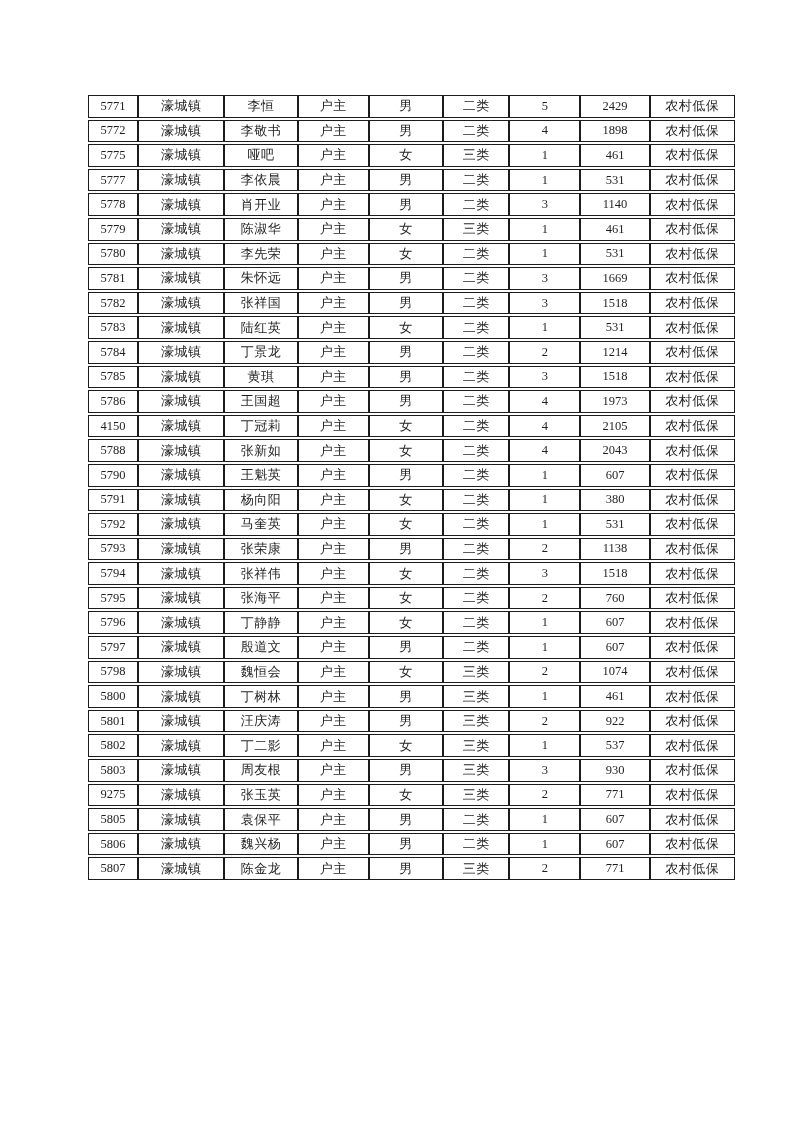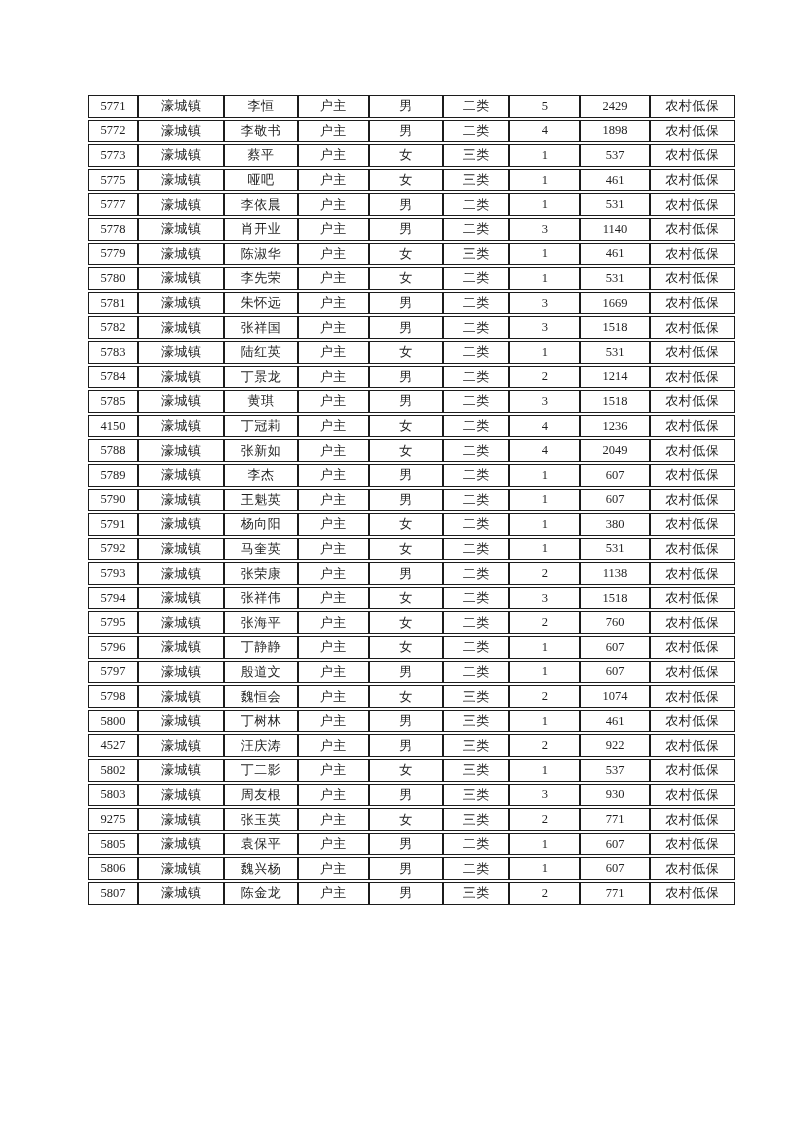--- a/index.html
+++ b/index.html
@@ -75,31 +75,20 @@
           <td>濠城镇</td>
           <td>李敬书</td>
           <td>户主</td>
           <td>男</td>
           <td>二类</td>
           <td class="num">4</td>
           <td class="num">1898</td>
           <td>农村低保</td>
         </tr>
         <tr>
-          <td class="num">5773</td>
-          <td>濠城镇</td>
-          <td>蔡平</td>
-          <td>户主</td>
-          <td>女</td>
-          <td>三类</td>
-          <td class="num">1</td>
-          <td class="num">537</td>
-          <td>农村低保</td>
-        </tr>
-        <tr>
           <td class="num">5775</td>
           <td>濠城镇</td>
           <td>哑吧</td>
           <td>户主</td>
           <td>女</td>
           <td>三类</td>
           <td class="num">1</td>
           <td class="num">461</td>
           <td>农村低保</td>
         </tr>
@@ -196,141 +185,141 @@
           <td>濠城镇</td>
           <td>黄琪</td>
           <td>户主</td>
           <td>男</td>
           <td>二类</td>
           <td class="num">3</td>
           <td class="num">1518</td>
           <td>农村低保</td>
         </tr>
         <tr>
+          <td class="num">5786</td>
+          <td>濠城镇</td>
+          <td>王国超</td>
+          <td>户主</td>
+          <td>男</td>
+          <td>二类</td>
+          <td class="num">4</td>
+          <td class="num">1973</td>
+          <td>农村低保</td>
+        </tr>
+        <tr>
           <td class="num">4150</td>
           <td>濠城镇</td>
           <td>丁冠莉</td>
           <td>户主</td>
           <td>女</td>
           <td>二类</td>
           <td class="num">4</td>
-          <td class="num">1236</td>
+          <td class="num">2105</td>
           <td>农村低保</td>
         </tr>
         <tr>
           <td class="num">5788</td>
           <td>濠城镇</td>
           <td>张新如</td>
           <td>户主</td>
           <td>女</td>
           <td>二类</td>
           <td class="num">4</td>
-          <td class="num">2049</td>
-          <td>农村低保</td>
-        </tr>
-        <tr>
-          <td class="num">5789</td>
-          <td>濠城镇</td>
-          <td>李杰</td>
+          <td class="num">2043</td>
+          <td>农村低保</td>
+        </tr>
+        <tr>
+          <td class="num">5790</td>
+          <td>濠城镇</td>
+          <td>王魁英</td>
           <td>户主</td>
           <td>男</td>
           <td>二类</td>
           <td class="num">1</td>
           <td class="num">607</td>
           <td>农村低保</td>
         </tr>
         <tr>
-          <td class="num">5790</td>
-          <td>濠城镇</td>
-          <td>王魁英</td>
-          <td>户主</td>
-          <td>男</td>
+          <td class="num">5791</td>
+          <td>濠城镇</td>
+          <td>杨向阳</td>
+          <td>户主</td>
+          <td>女</td>
+          <td>二类</td>
+          <td class="num">1</td>
+          <td class="num">380</td>
+          <td>农村低保</td>
+        </tr>
+        <tr>
+          <td class="num">5792</td>
+          <td>濠城镇</td>
+          <td>马奎英</td>
+          <td>户主</td>
+          <td>女</td>
+          <td>二类</td>
+          <td class="num">1</td>
+          <td class="num">531</td>
+          <td>农村低保</td>
+        </tr>
+        <tr>
+          <td class="num">5793</td>
+          <td>濠城镇</td>
+          <td>张荣康</td>
+          <td>户主</td>
+          <td>男</td>
+          <td>二类</td>
+          <td class="num">2</td>
+          <td class="num">1138</td>
+          <td>农村低保</td>
+        </tr>
+        <tr>
+          <td class="num">5794</td>
+          <td>濠城镇</td>
+          <td>张祥伟</td>
+          <td>户主</td>
+          <td>女</td>
+          <td>二类</td>
+          <td class="num">3</td>
+          <td class="num">1518</td>
+          <td>农村低保</td>
+        </tr>
+        <tr>
+          <td class="num">5795</td>
+          <td>濠城镇</td>
+          <td>张海平</td>
+          <td>户主</td>
+          <td>女</td>
+          <td>二类</td>
+          <td class="num">2</td>
+          <td class="num">760</td>
+          <td>农村低保</td>
+        </tr>
+        <tr>
+          <td class="num">5796</td>
+          <td>濠城镇</td>
+          <td>丁静静</td>
+          <td>户主</td>
+          <td>女</td>
           <td>二类</td>
           <td class="num">1</td>
           <td class="num">607</td>
           <td>农村低保</td>
         </tr>
         <tr>
-          <td class="num">5791</td>
-          <td>濠城镇</td>
-          <td>杨向阳</td>
-          <td>户主</td>
-          <td>女</td>
-          <td>二类</td>
-          <td class="num">1</td>
-          <td class="num">380</td>
-          <td>农村低保</td>
-        </tr>
-        <tr>
-          <td class="num">5792</td>
-          <td>濠城镇</td>
-          <td>马奎英</td>
-          <td>户主</td>
-          <td>女</td>
-          <td>二类</td>
-          <td class="num">1</td>
-          <td class="num">531</td>
-          <td>农村低保</td>
-        </tr>
-        <tr>
-          <td class="num">5793</td>
-          <td>濠城镇</td>
-          <td>张荣康</td>
-          <td>户主</td>
-          <td>男</td>
-          <td>二类</td>
-          <td class="num">2</td>
-          <td class="num">1138</td>
-          <td>农村低保</td>
-        </tr>
-        <tr>
-          <td class="num">5794</td>
-          <td>濠城镇</td>
-          <td>张祥伟</td>
-          <td>户主</td>
-          <td>女</td>
-          <td>二类</td>
-          <td class="num">3</td>
-          <td class="num">1518</td>
-          <td>农村低保</td>
-        </tr>
-        <tr>
-          <td class="num">5795</td>
-          <td>濠城镇</td>
-          <td>张海平</td>
-          <td>户主</td>
-          <td>女</td>
-          <td>二类</td>
-          <td class="num">2</td>
-          <td class="num">760</td>
-          <td>农村低保</td>
-        </tr>
-        <tr>
-          <td class="num">5796</td>
-          <td>濠城镇</td>
-          <td>丁静静</td>
-          <td>户主</td>
-          <td>女</td>
+          <td class="num">5797</td>
+          <td>濠城镇</td>
+          <td>殷道文</td>
+          <td>户主</td>
+          <td>男</td>
           <td>二类</td>
           <td class="num">1</td>
           <td class="num">607</td>
           <td>农村低保</td>
         </tr>
         <tr>
-          <td class="num">5797</td>
-          <td>濠城镇</td>
-          <td>殷道文</td>
-          <td>户主</td>
-          <td>男</td>
-          <td>二类</td>
-          <td class="num">1</td>
-          <td class="num">607</td>
-          <td>农村低保</td>
-        </tr>
-        <tr>
           <td class="num">5798</td>
           <td>濠城镇</td>
           <td>魏恒会</td>
           <td>户主</td>
           <td>女</td>
           <td>三类</td>
           <td class="num">2</td>
           <td class="num">1074</td>
           <td>农村低保</td>
         </tr>
@@ -339,21 +328,21 @@
           <td>濠城镇</td>
           <td>丁树林</td>
           <td>户主</td>
           <td>男</td>
           <td>三类</td>
           <td class="num">1</td>
           <td class="num">461</td>
           <td>农村低保</td>
         </tr>
         <tr>
-          <td class="num">4527</td>
+          <td class="num">5801</td>
           <td>濠城镇</td>
           <td>汪庆涛</td>
           <td>户主</td>
           <td>男</td>
           <td>三类</td>
           <td class="num">2</td>
           <td class="num">922</td>
           <td>农村低保</td>
         </tr>
         <tr>

